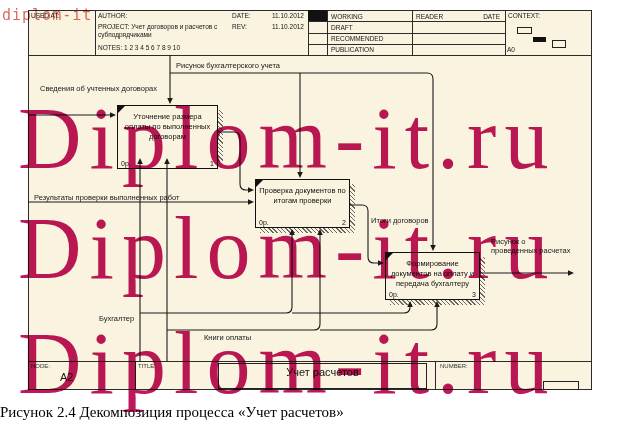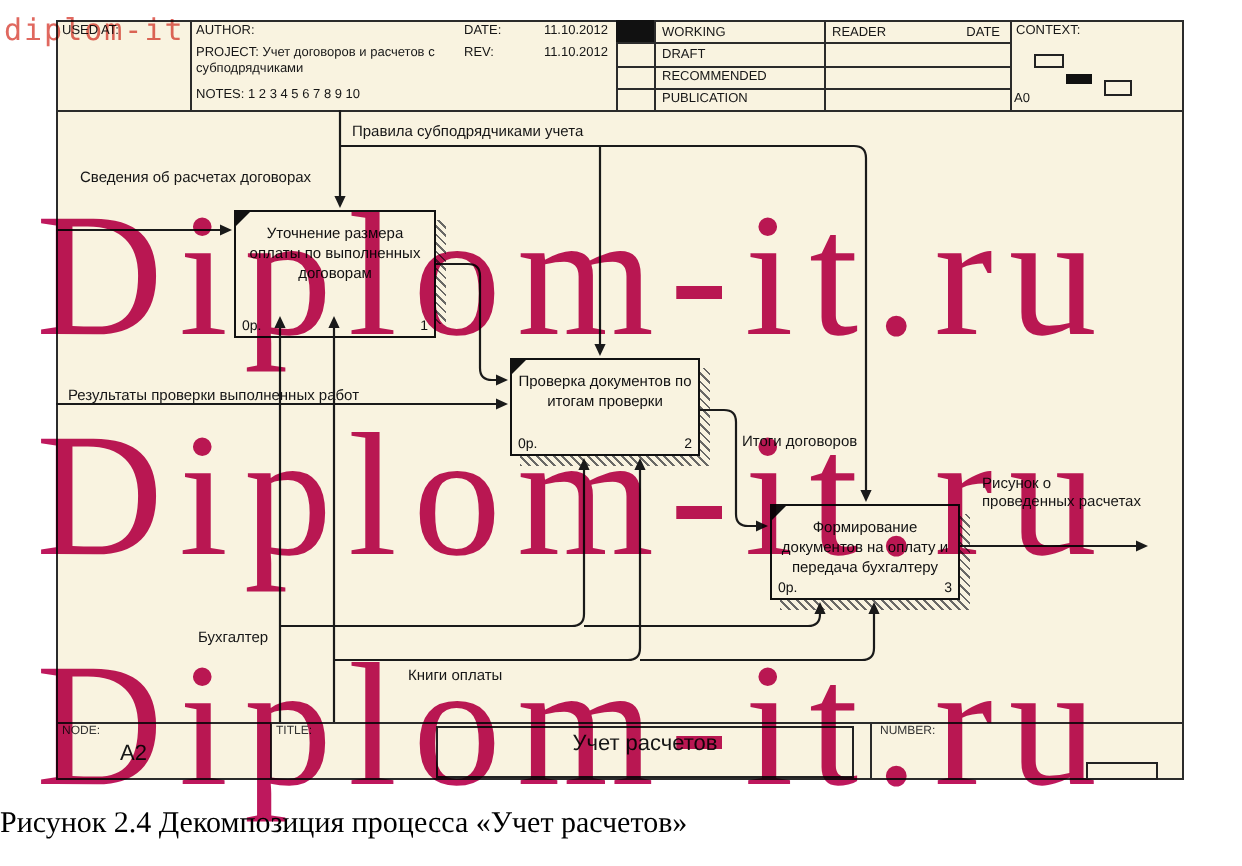--- a/index.html
+++ b/index.html
@@ -132,22 +132,22 @@
   </div>
 
   <div class="shadow" style="left:390px;top:257px;width:95px;height:48px;"></div>
   <div class="abox" style="left:385px;top:252px;width:95px;height:48px;">
     <div class="fold"></div>
     <div class="title">Формирование документов на оплату и передача бухгалтеру</div>
     <div class="cost">0р.</div>
     <div class="num">3</div>
   </div>
 
-  <div class="lbl" style="left:176px;top:61px;">Правила субподрядчиками учета</div>
-  <div class="lbl" style="left:40px;top:84px;">Сведения об расчетах договорах</div>
+  <div class="lbl" style="left:176px;top:61px;">Рисунок бухгалтерского учета</div>
+  <div class="lbl" style="left:40px;top:84px;">Сведения об учтенных договорах</div>
   <div class="lbl" style="left:34px;top:193px;">Результаты проверки выполненных работ</div>
   <div class="lbl" style="left:371px;top:216px;">Итоги договоров</div>
   <div class="lbl wrap" style="left:491px;top:237px;width:80px;">Рисунок о проведенных расчетах</div>
   <div class="lbl" style="left:99px;top:314px;">Бухгалтер</div>
   <div class="lbl" style="left:204px;top:333px;">Книги оплаты</div>
 
   <div class="hl" style="left:28px;top:361px;width:564px;"></div>
   <div class="vl" style="left:135px;top:361px;height:29px;"></div>
   <div class="vl" style="left:435px;top:361px;height:29px;"></div>
   <div class="lbl tiny" style="left:31px;top:363px;">NODE:</div>

